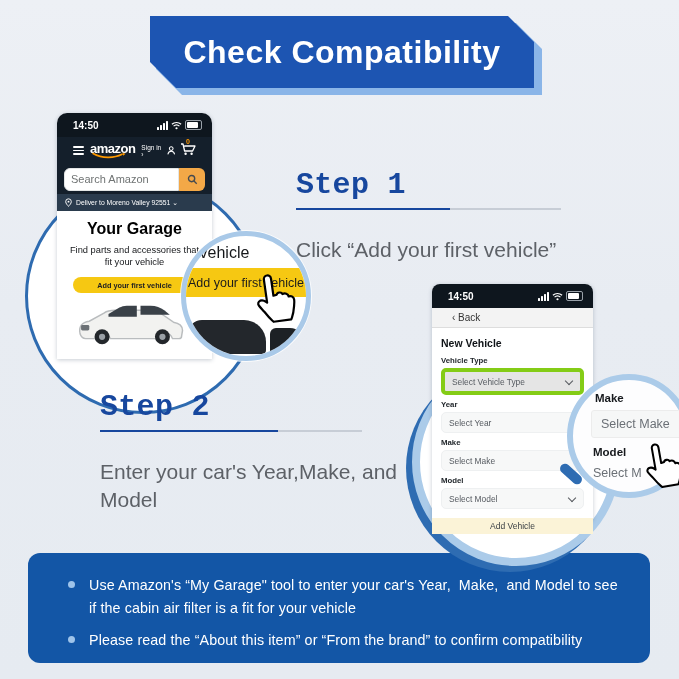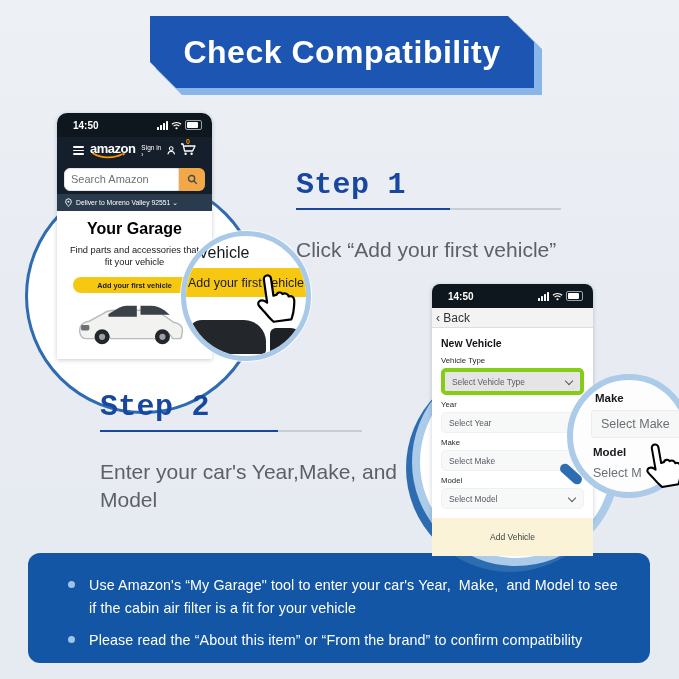--- a/index.html
+++ b/index.html
@@ -79,31 +79,31 @@
   .step-desc{margin-top:26px;color:#5d6167;font-size:21px;line-height:1.35;}
   .step1{left:296px;top:168px;}
   .step1 .step-desc{width:330px;}
   .step2{left:100px;top:390px;}
   .step2 .step-desc{width:310px;}
 
   
   .phone2{left:432px;top:284px;width:161px;height:236px;z-index:8;border-radius:8px 8px 0 0;}
   .phone2 .statusbar{border-radius:8px 8px 0 0;}
   .back-row{height:19px;background:#f3f3f3;border-bottom:1px solid #ddd;display:flex;align-items:center;
-    padding:0 4px;color:#333;font-size:12px;}
+    padding:0 20px;color:#333;font-size:10px;}
   .form{padding:6px 9px 0;}
   .form-title{font-size:10.5px;font-weight:700;color:#101418;margin:3px 0 7px;}
-  .f-label{font-size:7.8px;font-weight:400;color:#23282d;margin:5px 0 3px;}
+  .f-label{font-size:7.8px;font-weight:700;color:#23282d;margin:5px 0 3px;}
   .f-select{position:relative;height:19px;border-radius:5px;display:flex;align-items:center;
     padding:0 7px;font-size:8.4px;color:#565b61;}
   .f-select.bordered{background:#e5e5e5;border:4px solid #84cc16;}
   .f-select.flat{background:#f7f8f8;border:1px solid #eef0f1;}
   .chev{position:absolute;right:8px;top:6px;width:5px;height:5px;border-right:1.4px solid #55595e;
     border-bottom:1.4px solid #55595e;transform:rotate(45deg);}
-  .add-vehicle{margin-top:9px;height:38px;background:#fbf3d7;display:flex;align-items:center;
+  .add-vehicle{margin-top:9px;height:16px;background:#fbf3d7;display:flex;align-items:center;
     justify-content:center;font-size:8.5px;color:#3a3f44;}
 
   
   .bubble2{left:567px;top:374px;width:112px;height:112px;border-radius:50%;background:#fdfdfe;
     border:6px solid #abcbe9;overflow:hidden;z-index:9;}
   .bubble2 .mk{position:absolute;left:22px;top:12px;font-size:11.5px;font-weight:700;color:#16191d;}
   .bubble2 .mkbox{position:absolute;left:18px;top:30px;width:110px;height:26px;background:#f6f7f7;
     border:1px solid #ececec;border-radius:3px;display:flex;align-items:center;padding-left:9px;
     font-size:12.5px;color:#6b7076;}
   .bubble2 .md{position:absolute;left:20px;top:66px;font-size:11.5px;font-weight:700;color:#16191d;}

